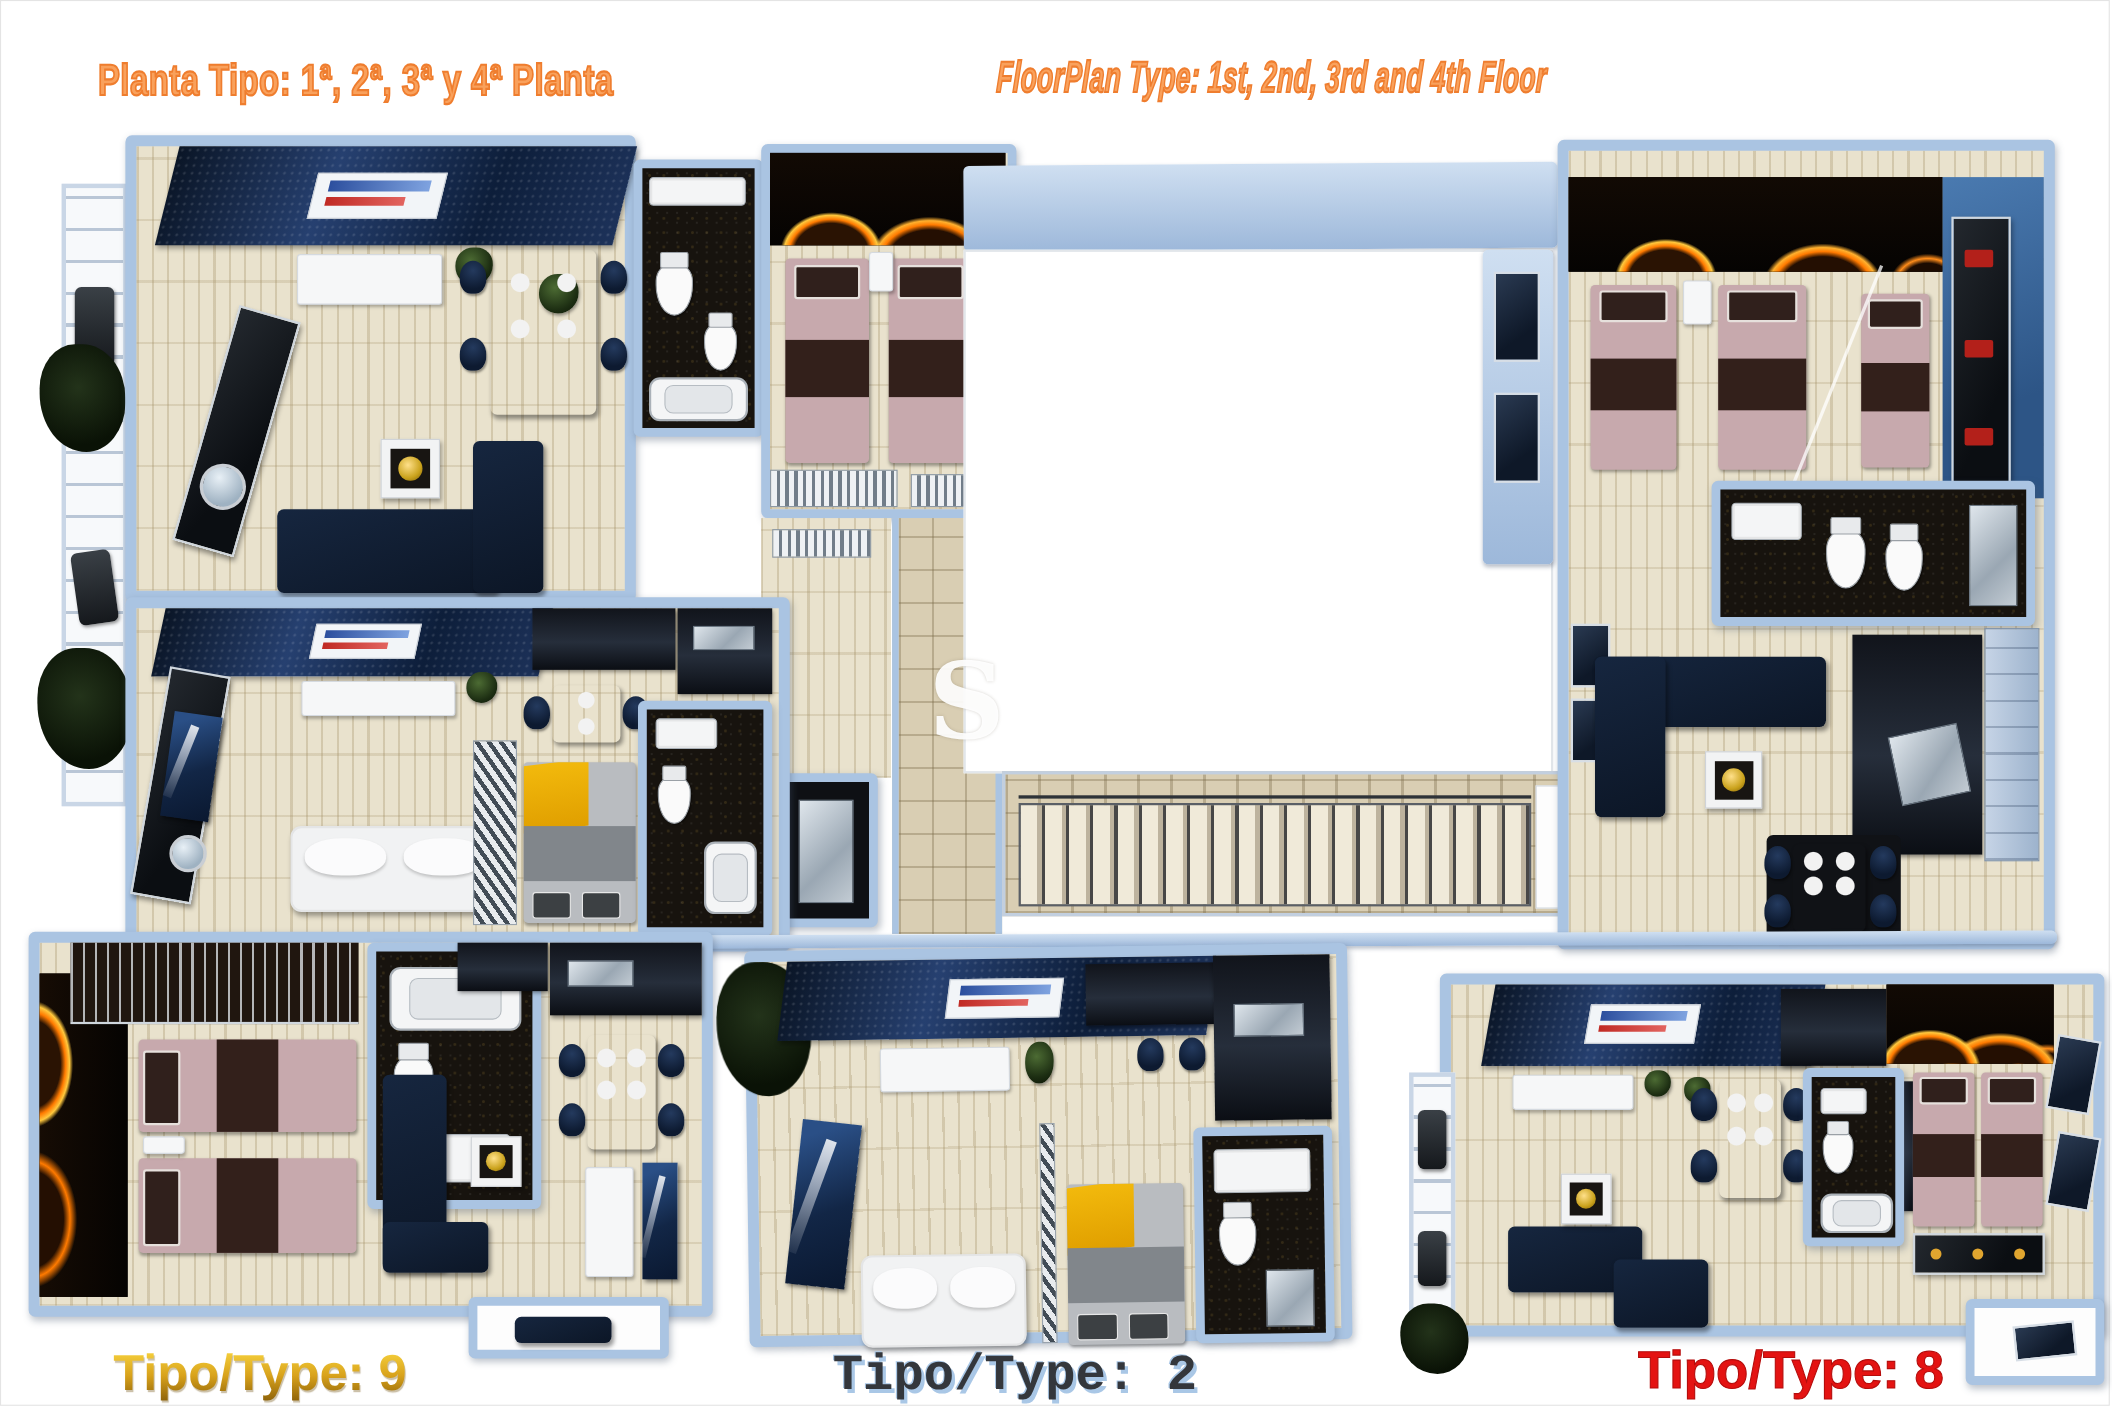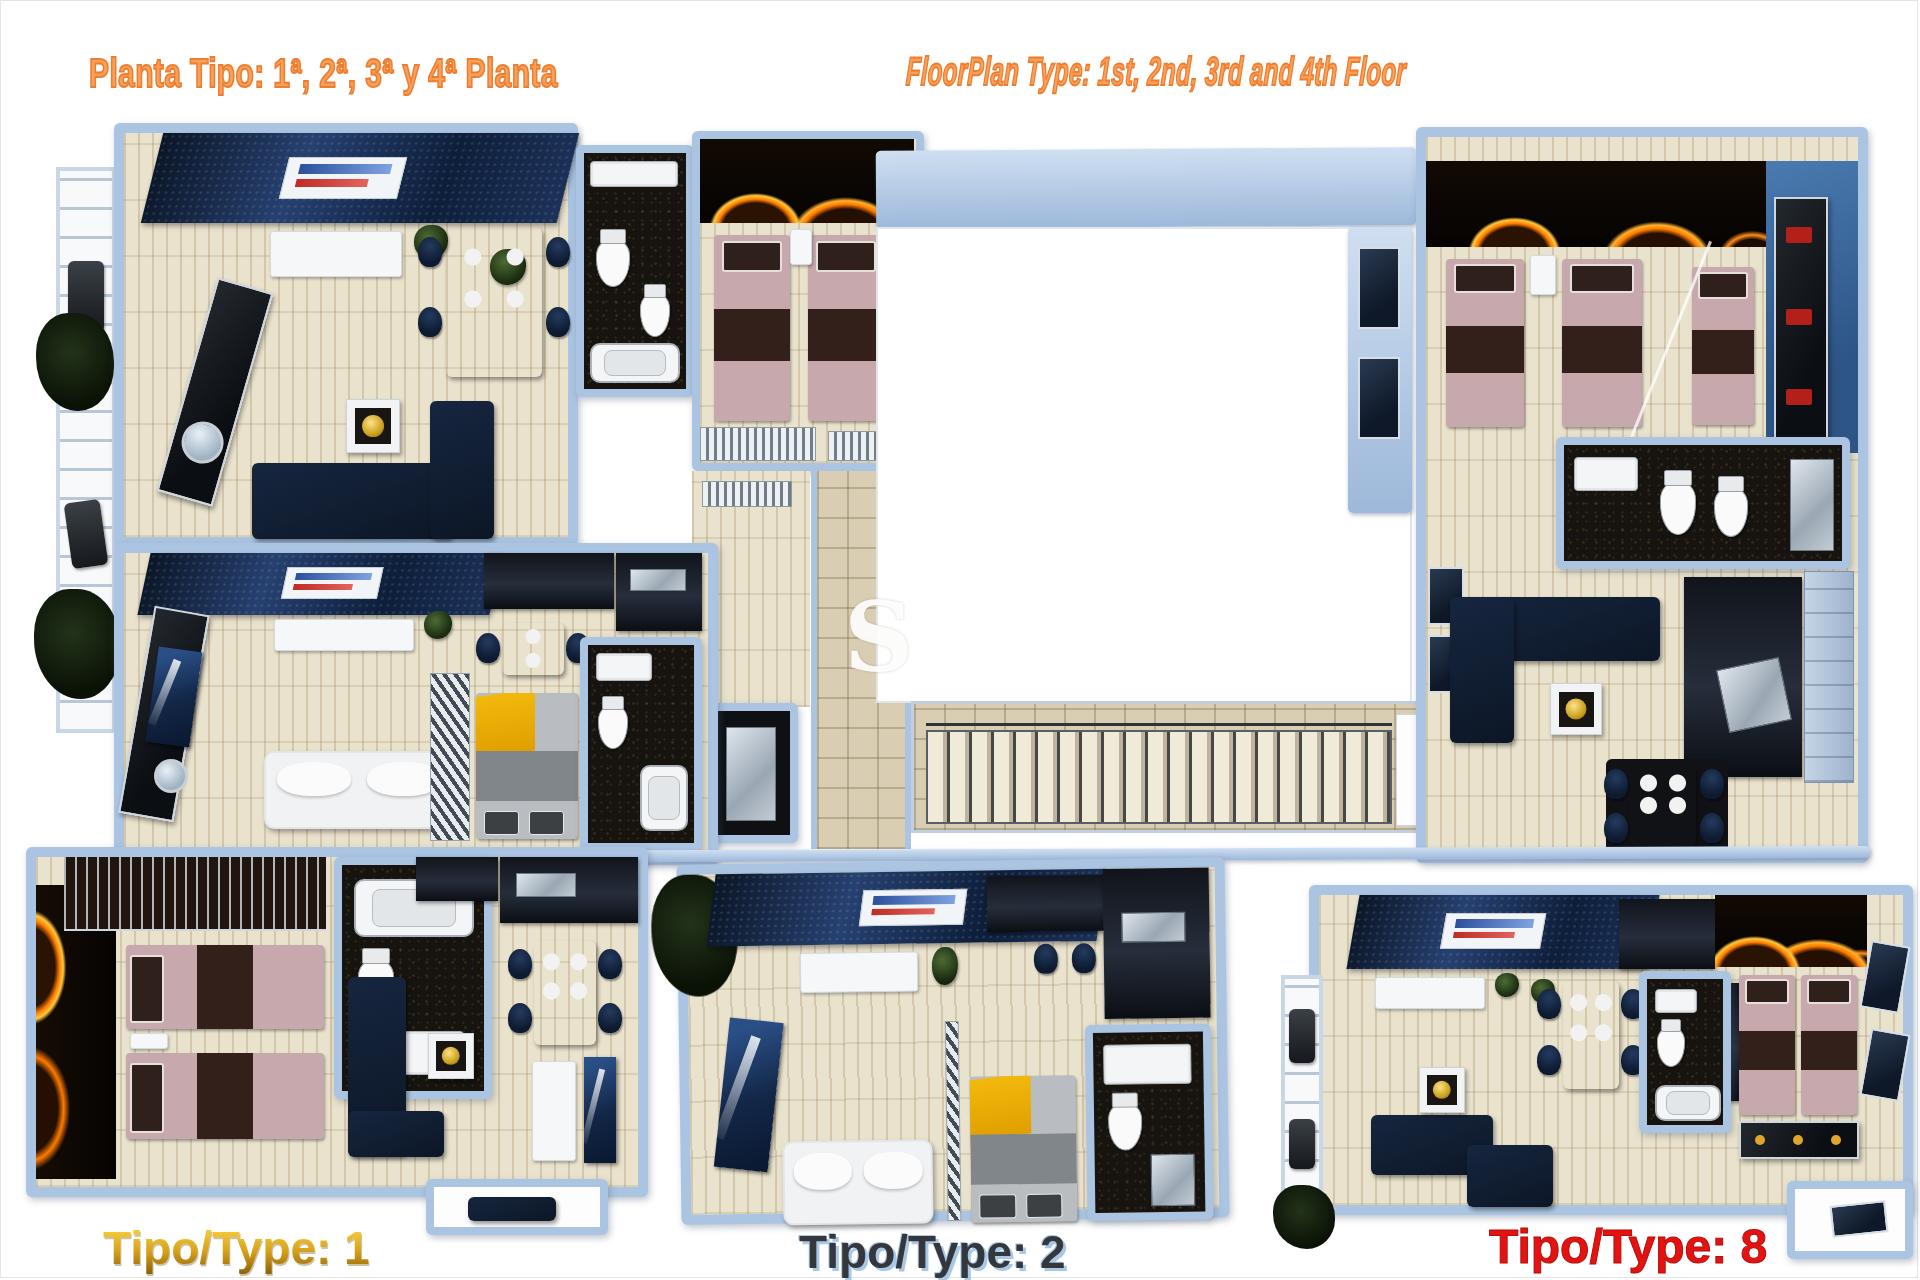--- a/index.html
+++ b/index.html
@@ -11,22 +11,22 @@
   .title { position:absolute; font-weight:bold; font-size:40px; white-space:nowrap;
     color:var(--accent-orange-light,#f9a15c); -webkit-text-stroke:2px var(--accent-orange,#ef7d2e);
     letter-spacing:.5px; transform-origin:left center; }
   .title.es { left:88px; top:50px; transform:scaleX(.75); }
   .title.en { left:905px; top:48px; font-style:italic; transform:scaleX(.60) skewX(-4deg); }
   .plan-label { position:absolute; font-weight:bold; font-size:46px; white-space:nowrap; z-index:30; }
   .lbl-gold { left:102px; top:1220px;
     background:linear-gradient(180deg,#f7d23e 12%, var(--label-gold,#d8a21b) 55%, var(--label-gold-dark,#8a5f08));
     -webkit-background-clip:text; background-clip:text; color:var(--label-gold,#d8a21b);
     -webkit-text-fill-color:transparent; filter:drop-shadow(1px 2px 0 rgba(110,78,8,.35)); }
-  .lbl-ink { left:798px; top:1224px; color:var(--label-ink,#34373c);
-    text-shadow:3px 3px 0 var(--label-ink-shadow,#a9c7e6), -1px -1px 0 var(--label-ink-shadow,#a9c7e6); }
+  .lbl-ink { left:756px; top:1224px; color:var(--label-ink,#34373c);
+    text-shadow:3px 3px 0 var(--label-ink-shadow,#a9c7e6), -1px -1px 0 var(--label-ink-shadow,#a9c7e6);font-family:Liberation Mono, monospace; }
   .lbl-red { left:1488px; top:1218px; font-size:48px; color:var(--label-red,#e41312);
     -webkit-text-stroke:1px #b50d0c; }
   .watermark { position:absolute; left:788px; top:458px; z-index:25;
     font-family:"DejaVu Serif", serif; font-weight:bold; font-size:96px;
     color:rgba(255,255,255,.92); text-shadow:0 0 3px rgba(90,80,60,.25); }
 
   
   .plan { position:absolute; }
   .plan div, .plan i { position:absolute; display:block; }
   .walled { border:8px solid var(--wall-blue,#aac4e2); border-radius:6px;
@@ -382,16 +382,16 @@
       <i style="left:52px;top:12px;width:10px;height:10px;border-radius:50%;background:#e0a52f"></i>
       <i style="left:90px;top:12px;width:10px;height:10px;border-radius:50%;background:#e0a52f"></i>
     </div>
     <i class="win" style="left:546px;top:48px;width:40px;height:68px;transform:rotate(10deg)"></i>
     <i class="win" style="left:546px;top:136px;width:40px;height:68px;transform:rotate(10deg)"></i>
     <div class="walled" style="left:468px;top:286px;width:126px;height:78px;background:#fdfdfd">
       <i class="win" style="left:36px;top:14px;width:56px;height:32px;transform:rotate(-6deg)"></i>
     </div>
   </div>
 
-  <div class="plan-label lbl-gold">Tipo/Type: 1</div>
+  <div class="plan-label lbl-gold">Tipo/Type: 9</div>
   <div class="plan-label lbl-ink">Tipo/Type: 2</div>
   <div class="plan-label lbl-red">Tipo/Type: 8</div>
 </div>
 
 </body></html>

